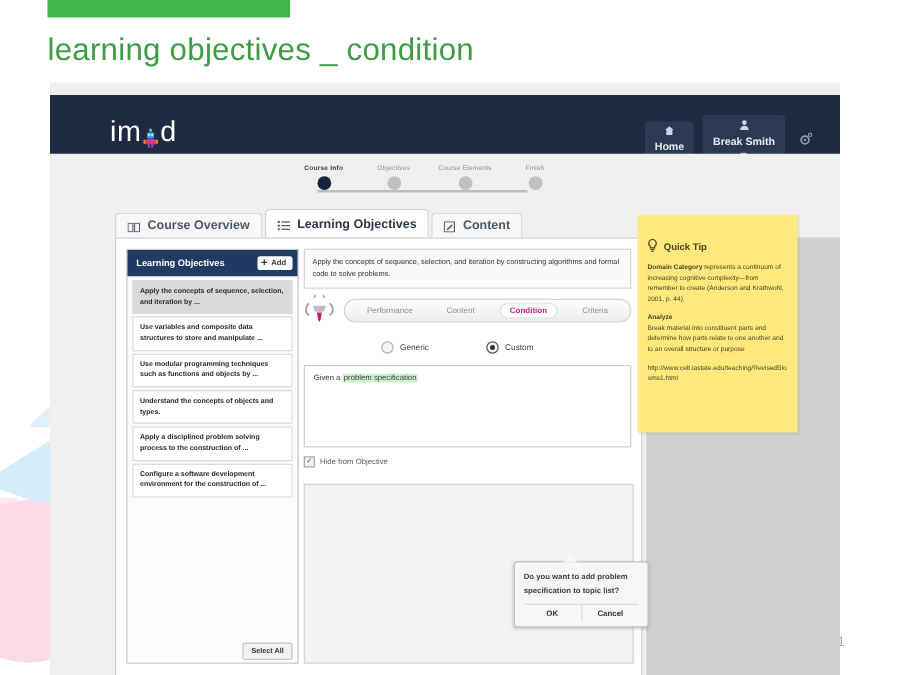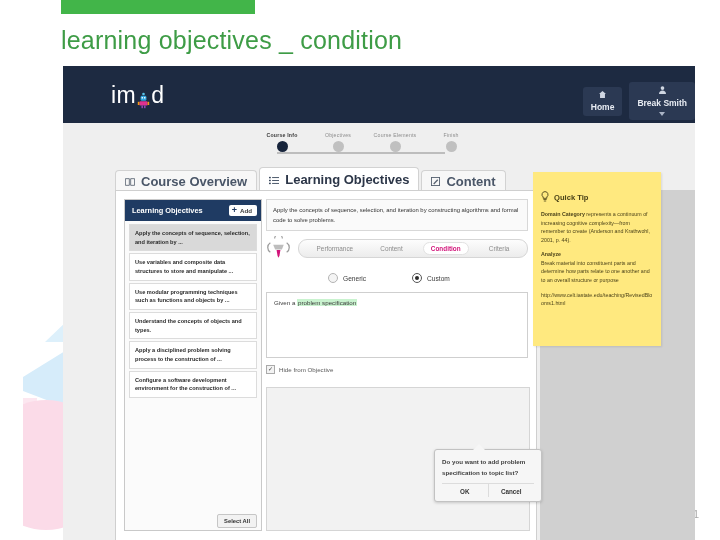--- a/index.html
+++ b/index.html
@@ -7,21 +7,20 @@
     width: 720px; height: 540px;
     overflow: hidden;
     background: #ffffff;
     font-family: "Liberation Sans", sans-serif;
   }
   #slide {
     position: relative;
     width: 690px; height: 540px;
     background: #ffffff;
     overflow: hidden;
-    margin-left: 23px;
   }
 
   
   .deco-blue-1 {
     position: absolute; left: -14px; top: 330px;
     width: 90px; height: 90px;
     background: #d6ecfa;
     clip-path: polygon(100% 0%, 100% 100%, 0% 62%);
   }
   .deco-blue-2 {
@@ -66,24 +65,23 @@
   .app {
     position: absolute; left: 40px; top: 66px;
     width: 632px; height: 474px;
     background: #efefef;
     overflow: hidden;
   }
   .app-inner { position: relative; width: 100%; height: 100%; }
 
   
   .navbar {
-    position: absolute; left: 0; top: 0;
+    position: absolute; left: 0; top: 10px;
     width: 632px; height: 57px;
     background: #1d2a41;
-    padding-left: 44px;
   }
   .brand {
     position: absolute; left: 48px; top: 16px;
     font-size: 23px; color: #ffffff;
     letter-spacing: .5px; font-weight: 400;
     display: flex; align-items: center;
   }
   .brand .robot {
     display: inline-block; width: 13px; height: 17px;
     margin: 0 1px; position: relative; top: 1px;
@@ -133,21 +131,21 @@
   .tabs {
     position: absolute; left: 52px; top: 101px;
     display: flex; align-items: flex-end; gap: 2px;
   }
   .tab {
     background: #f7f7f7;
     border: 1px solid #d2d2d2; border-bottom: none;
     border-radius: 4px 4px 0 0;
     height: 21px; padding: 0 9px;
     display: flex; align-items: center; gap: 6px;
-    font-size: 13px; color: #4a5668; font-weight: bold;
+    font-size: 10px; color: #4a5668; font-weight: bold;
     white-space: nowrap;
   }
   .tab.active { background: #ffffff; height: 24px; color: #2c3648; }
   .tab .tlabel { line-height: 1.05; text-align: center; }
   .tab svg { display:block; flex: 0 0 auto; }
 
   
   .card {
     position: absolute; left: 52px; top: 124px;
     width: 420px; height: 350px;

